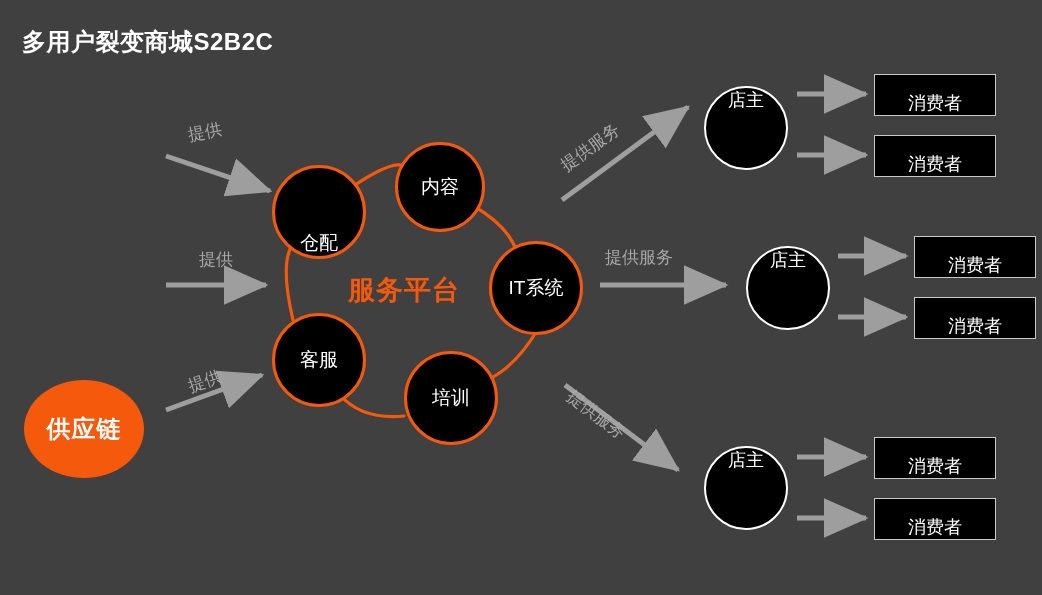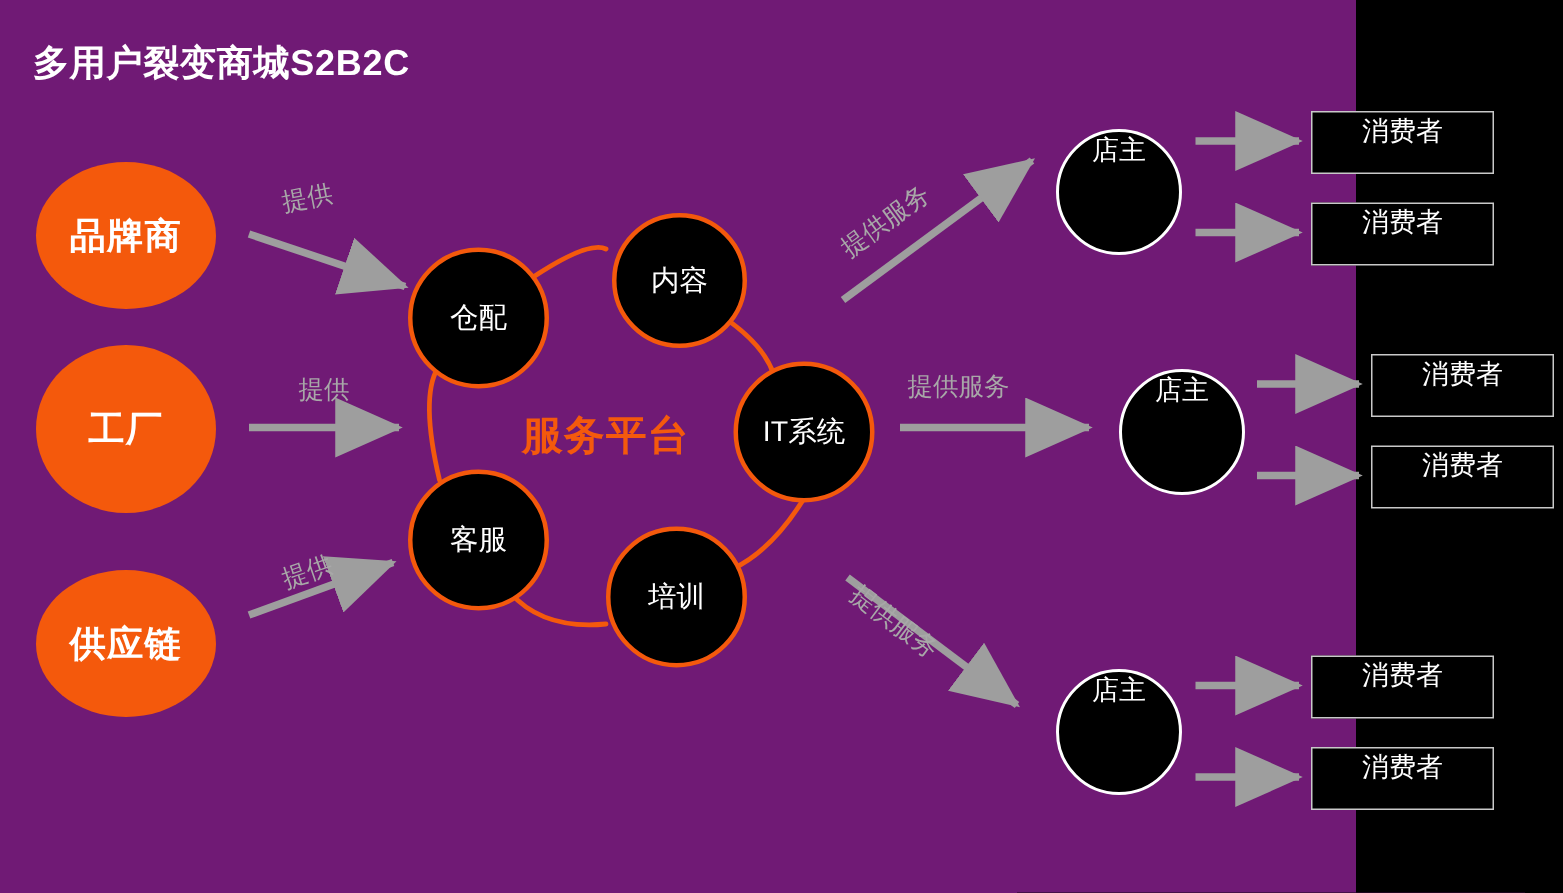--- a/index.html
+++ b/index.html
@@ -1,21 +1,21 @@
 <!DOCTYPE html>
 <html><head>
 <meta charset="utf-8">
 <style>
   html,body{margin:0;padding:0;background:#000;}
   body{
     width:1042px;height:595px;
     font-family:"Liberation Sans","DejaVu Sans",sans-serif;
     overflow:hidden;position:relative;
   }
-  #stage{position:absolute;left:0;top:0;width:904px;height:595px;background:#701a75;}
+  #stage{position:absolute;left:0;top:0;width:1042px;height:595px;background:#404040;}
 
   
   .title{
     position:absolute;left:22px;top:26px;
     font-size:24px;font-weight:bold;color:#ffffff;
     letter-spacing:0.5px;white-space:nowrap;
   }
 
   
   svg.layer{position:absolute;left:0;top:0;width:1042px;height:595px;overflow:visible;}
@@ -46,21 +46,21 @@
   .owner{
     position:absolute;border-radius:50%;
     border:2px solid #ffffff;background:#000;
     display:flex;align-items:flex-start;justify-content:center;
     color:#ffffff;font-size:18px;
   }
 
   
   .consumer{
     position:absolute;border:1px solid #c9c9c9;background:#000;
-    display:flex;align-items:flex-start;justify-content:center;
+    display:flex;align-items:flex-end;justify-content:center;
     color:#ffffff;font-size:18px;
   }
 
   
   .cap-txt{
     position:absolute;color:#a8a8a8;font-size:17px;white-space:nowrap;
     transform-origin:left top;
   }
 </style>
 </head>
@@ -118,40 +118,34 @@
       <line x1="838" y1="317" x2="906" y2="317"></line>
     </g>
     <g stroke="#9e9e9e" stroke-width="5" marker-end="url(#ah)">
       <line x1="797" y1="457" x2="866" y2="457"></line>
     </g>
     <g stroke="#9e9e9e" stroke-width="5" marker-end="url(#ah)">
       <line x1="797" y1="518" x2="866" y2="518"></line>
     </g>
   </svg>
 
-  <div class="supplier" style="left:24px;top:108px;width:120px;height:98px;">
-    <span>品牌商</span>
-  </div>
-  <div class="supplier" style="left:24px;top:230px;width:120px;height:112px;">
-    <span>工厂</span>
-  </div>
   <div class="supplier" style="left:24px;top:380px;width:120px;height:98px;">
     <span>供应链</span>
   </div>
 
   <div class="cap-txt" style="left:186px;top:124px;transform:rotate(-11deg);">提供</div>
   <div class="cap-txt" style="left:199px;top:248px;">提供</div>
   <div class="cap-txt" style="left:185px;top:376px;transform:rotate(-19deg);">提供</div>
 
   <div class="platform-label" style="left:348px;top:272px;">服务平台</div>
 
-  <div class="cap" style="left:272px;top:165px;width:88px;height:88px;">
+  <div class="cap" style="left:272px;top:165px;width:88px;height:88px;align-items:flex-end;">
     <span>仓配</span>
   </div>
-  <div class="cap" style="left:408px;top:142px;width:84px;height:84px;">
+  <div class="cap" style="left:395px;top:142px;width:84px;height:84px;">
     <span>内容</span>
   </div>
   <div class="cap" style="left:489px;top:241px;width:88px;height:88px;">
     <span>IT系统</span>
   </div>
   <div class="cap" style="left:404px;top:351px;width:88px;height:88px;">
     <span>培训</span>
   </div>
   <div class="cap" style="left:272px;top:313px;width:88px;height:88px;">
     <span>客服</span>

